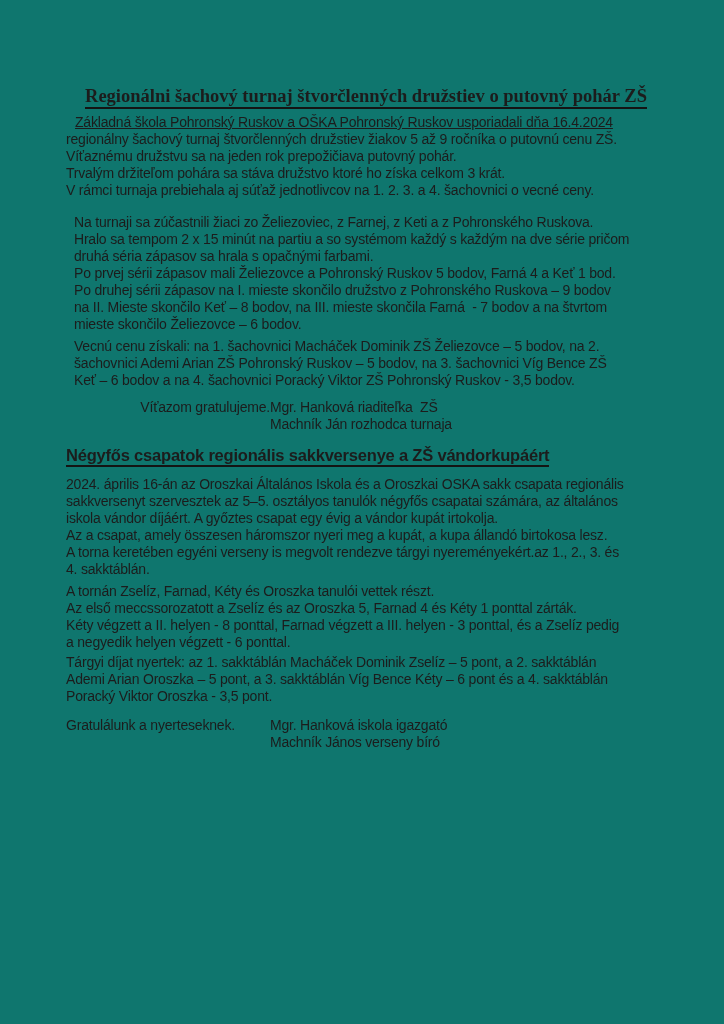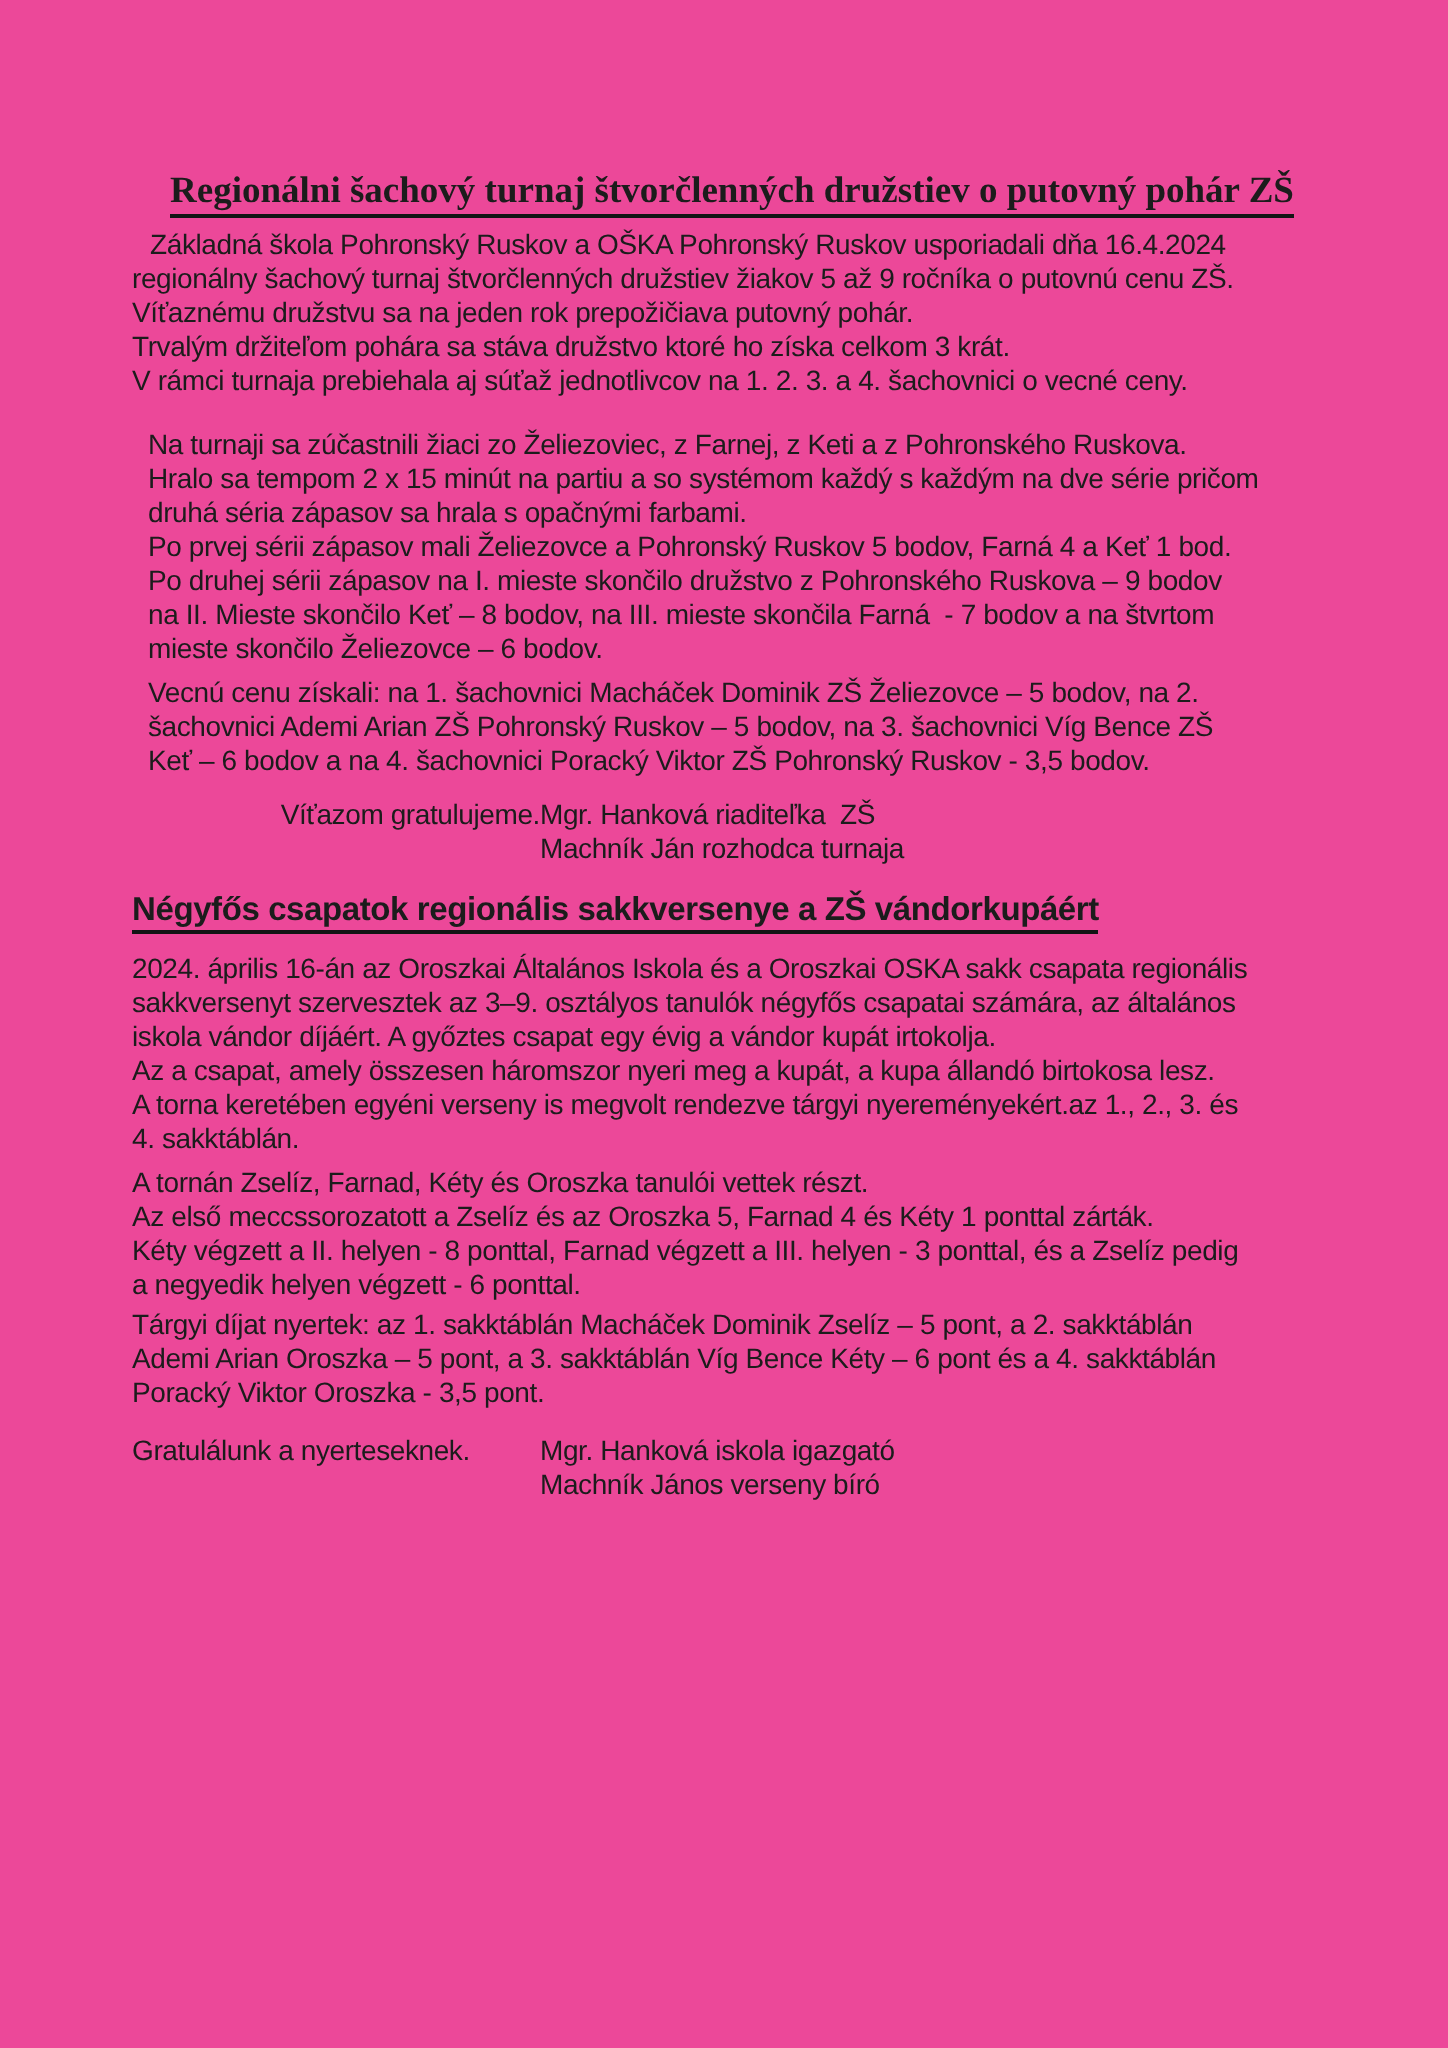--- a/index.html
+++ b/index.html
@@ -12,21 +12,21 @@
     height: 1024px;
     overflow: hidden;
     font-family: "Liberation Sans", sans-serif;
     color: #1c1c1c;
   }
   .page {
     box-sizing: border-box;
     width: 724px;
     height: 1024px;
     padding: 84px 58px 0 66px;
-    background: #ec4899;
+    background: #0f766e;
   }
   .ln {
     font-size: 14px;
     line-height: 17px;
     letter-spacing: -0.2px;
     white-space: pre;
   }
   .h1 {
     font-family: "Liberation Serif", serif;
     font-weight: bold;
@@ -44,21 +44,21 @@
     font-size: 16.5px;
     line-height: 22px;
     letter-spacing: -0.2px;
     white-space: pre;
   }
   .h2 .underline {
     border-bottom: 2px solid #141414;
     padding-bottom: 1px;
   }
   .p1 { margin-top: 5px; }
-  .p1 .first { padding-left: 9px; }
+  .p1 .first { padding-left: 9px; text-decoration: underline; }
   .p2 { margin-top: 15px; padding-left: 8px; }
   .p3 { margin-top: 5px; padding-left: 8px; }
   .sig1 { margin-top: 10px; }
   .sig1 .sig-left { padding-left: 8px; text-align: right; }
   .h2row { margin-top: 11px; }
   .hup1 { margin-top: 10px; }
   .hup2 { margin-top: 5px; }
   .hup3 { margin-top: 3px; }
   .sig2 { margin-top: 12px; }
   .sig-row { display: flex; }
@@ -107,21 +107,21 @@
     <div class="sig-right">
       <div class="ln">Mgr. Hanková riaditeľka  ZŠ</div>
       <div class="ln">Machník Ján rozhodca turnaja</div>
     </div>
   </div>
 
   <div class="h2 h2row"><span class="underline">Négyfős csapatok regionális sakkversenye a ZŠ vándorkupáért</span></div>
 
   <div class="hup1">
     <div class="ln">2024. április 16-án az Oroszkai Általános Iskola és a Oroszkai OSKA sakk csapata regionális</div>
-    <div class="ln">sakkversenyt szervesztek az 3–9. osztályos tanulók négyfős csapatai számára, az általános</div>
+    <div class="ln">sakkversenyt szervesztek az 5–5. osztályos tanulók négyfős csapatai számára, az általános</div>
     <div class="ln">iskola vándor díjáért. A győztes csapat egy évig a vándor kupát irtokolja.</div>
     <div class="ln">Az a csapat, amely összesen háromszor nyeri meg a kupát, a kupa állandó birtokosa lesz.</div>
     <div class="ln">A torna keretében egyéni verseny is megvolt rendezve tárgyi nyereményekért.az 1., 2., 3. és</div>
     <div class="ln">4. sakktáblán.</div>
   </div>
 
   <div class="hup2">
     <div class="ln">A tornán Zselíz, Farnad, Kéty és Oroszka tanulói vettek részt.</div>
     <div class="ln">Az első meccssorozatott a Zselíz és az Oroszka 5, Farnad 4 és Kéty 1 ponttal zárták.</div>
     <div class="ln">Kéty végzett a II. helyen - 8 ponttal, Farnad végzett a III. helyen - 3 ponttal, és a Zselíz pedig</div>

